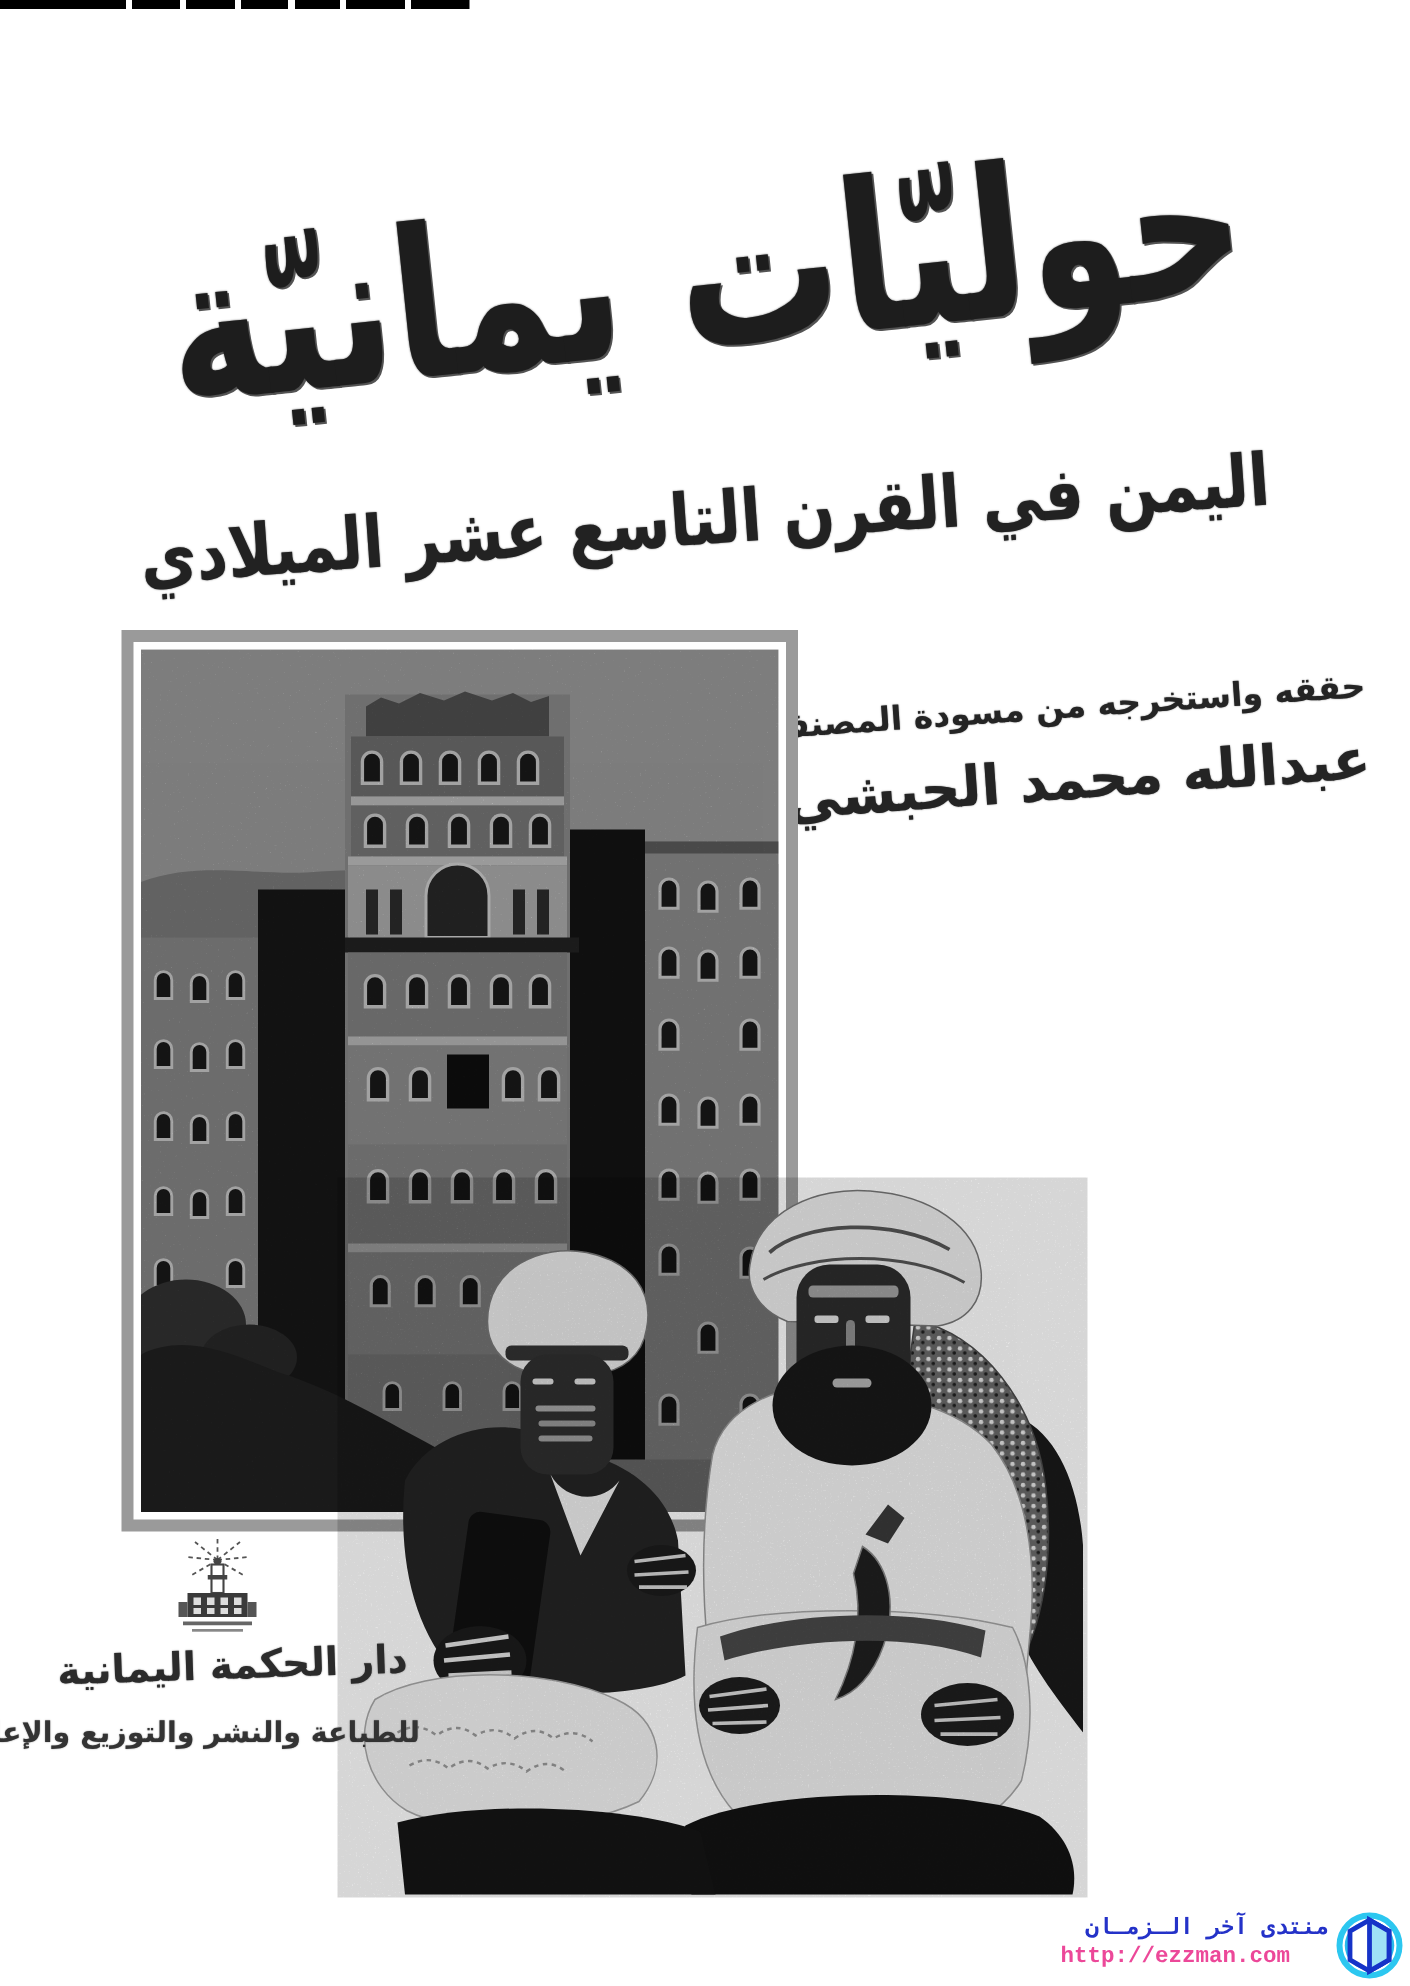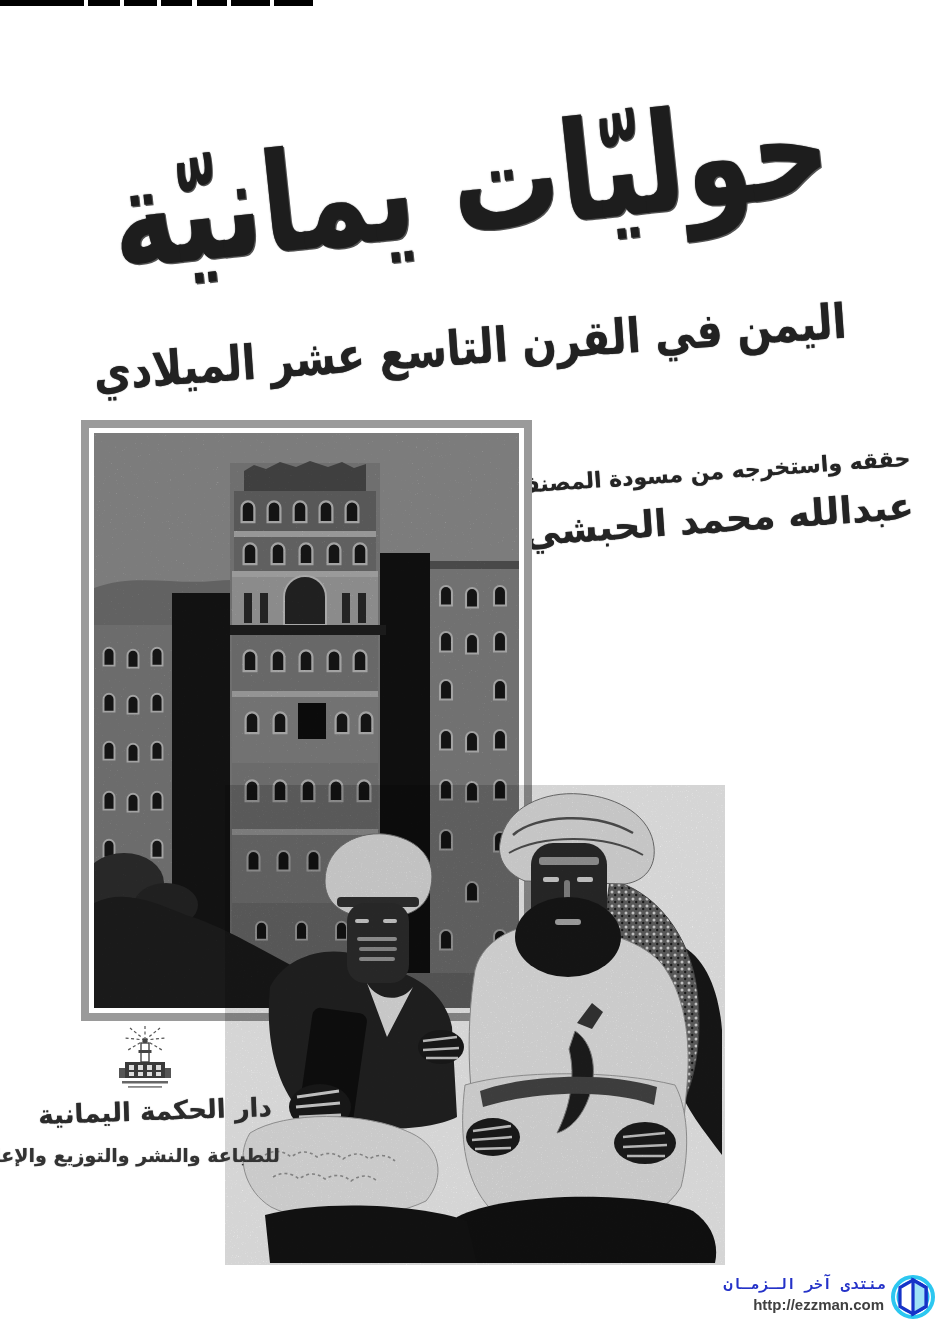--- a/index.html
+++ b/index.html
@@ -53,22 +53,22 @@
   .pub-name{left:36px;top:1096px;width:238px;text-align:center;
     font-size:26px;font-weight:bold;transform:rotate(-2deg);
     white-space:nowrap;color:#2b2b2b;text-shadow:0 0 1px #666;}
   .pub-tagline{left:30px;top:1144px;width:250px;text-align:center;
     font-size:19px;font-weight:bold;color:#333;white-space:nowrap;
     text-shadow:0 0 1px #777;}
 
   
   .wm-text{left:690px;top:1277px;width:196px;text-align:right;line-height:1.25;}
   .wm-name{font-size:15px;font-weight:bold;color:#2432c8;white-space:nowrap;font-family:Liberation Mono, monospace;}
-  .wm-url{font-size:15px;font-weight:bold;color:#404040;white-space:nowrap;
-    margin-right:2px;font-family:Liberation Sans, sans-serif;}
+  .wm-url{font-size:15px;font-weight:bold;color:#ec4899;white-space:nowrap;
+    margin-right:26px;font-family:Liberation Mono, monospace;}
   .wm-logo{left:889px;top:1271px;width:50px;height:52px;}
 </style>
 </head>
 <body>
 
 <div class="abs scan-line"></div>
 
 <div class="abs main-title" dir="rtl">حوليّات يمانيّة</div>
 
 <div class="abs sub-title" dir="rtl">اليمن في القرن التاسع عشر الميلادي</div>

